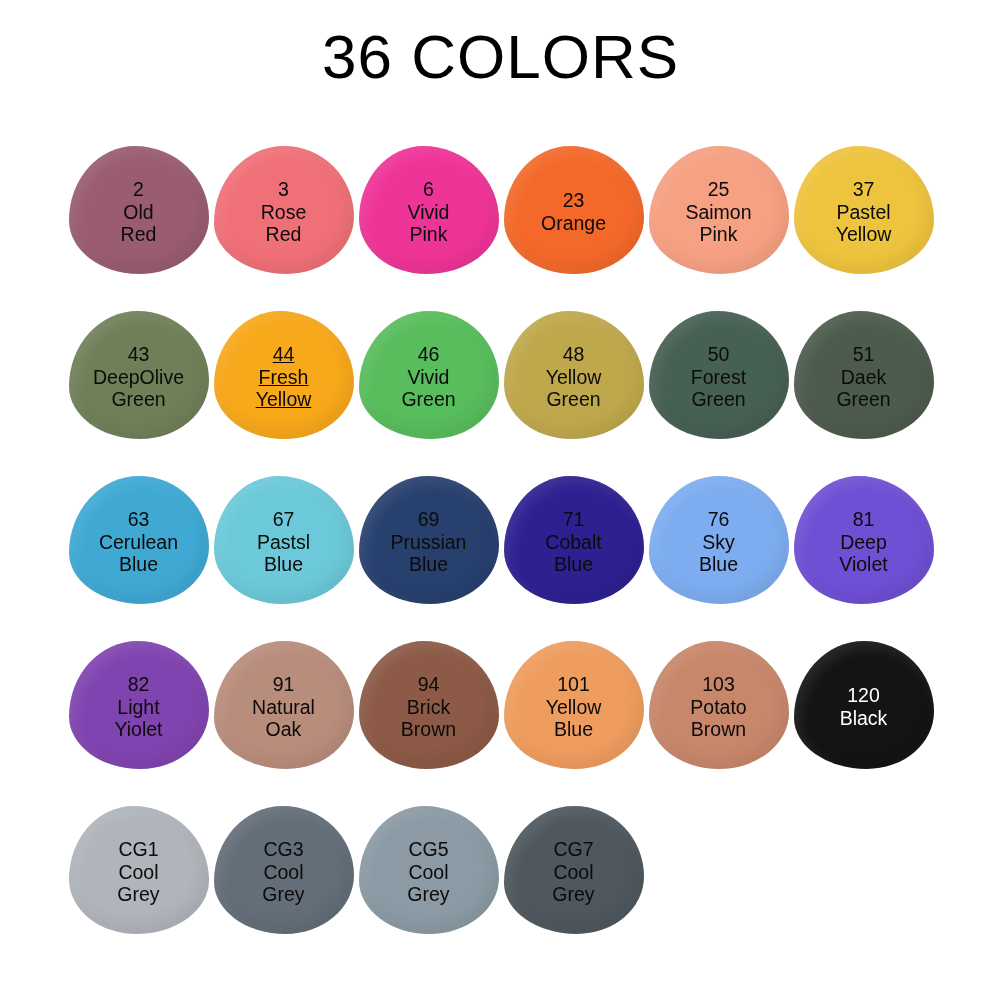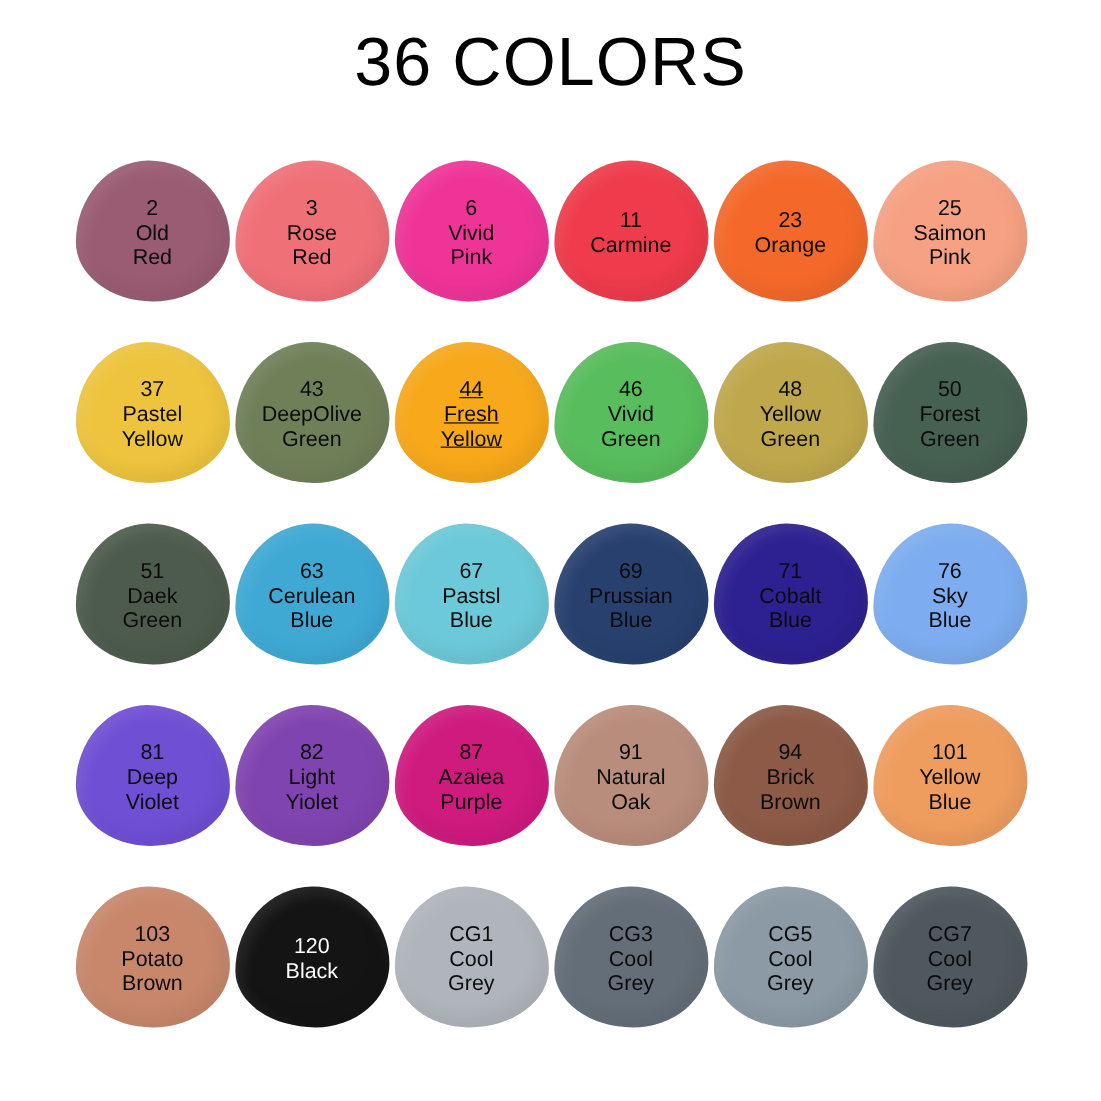--- a/index.html
+++ b/index.html
@@ -126,28 +126,20 @@
       <div class="swatch-cell">
         <div class="blob" style="background: rgb(239, 52, 152); border-radius: 46% 54% 52% 48% / 57% 58% 42% 43%;">
           <div class="label">
             <span class="code">6</span>
             <span class="name-line">Vivid</span>
             <span class="name-line">Pink</span>
           </div>
         </div>
       </div>
       <div class="swatch-cell">
-        <div class="blob" style="background: rgb(239, 59, 75); border-radius: 49% 51% / 59% 54% 46% 41%;">
-          <div class="label">
-            <span class="code">11</span>
-            <span class="name-line">Carmine</span>
-          </div>
-        </div>
-      </div>
-      <div class="swatch-cell">
         <div class="blob" style="background: rgb(244, 105, 42); border-radius: 47% 53% 50% 50% / 58% 56% 44% 42%;">
           <div class="label">
             <span class="code">23</span>
             <span class="name-line">Orange</span>
           </div>
         </div>
       </div>
       <div class="swatch-cell">
         <div class="blob" style="background: rgb(246, 161, 131); border-radius: 50% 50% 48% 52% / 60% 55% 45% 40%;">
           <div class="label">
@@ -277,29 +269,20 @@
       <div class="swatch-cell">
         <div class="blob" style="background: rgb(128, 68, 176); border-radius: 49% 51% / 59% 54% 46% 41%;">
           <div class="label">
             <span class="code">82</span>
             <span class="name-line">Light</span>
             <span class="name-line">Yiolet</span>
           </div>
         </div>
       </div>
       <div class="swatch-cell">
-        <div class="blob" style="background: rgb(207, 26, 126); border-radius: 47% 53% 50% 50% / 58% 56% 44% 42%;">
-          <div class="label">
-            <span class="code">87</span>
-            <span class="name-line">Azaiea</span>
-            <span class="name-line">Purple</span>
-          </div>
-        </div>
-      </div>
-      <div class="swatch-cell">
         <div class="blob" style="background: rgb(185, 141, 124); border-radius: 50% 50% 48% 52% / 60% 55% 45% 40%;">
           <div class="label">
             <span class="code">91</span>
             <span class="name-line">Natural</span>
             <span class="name-line">Oak</span>
           </div>
         </div>
       </div>
       <div class="swatch-cell">
         <div class="blob" style="background: rgb(140, 90, 70); border-radius: 46% 54% 52% 48% / 57% 58% 42% 43%;">

